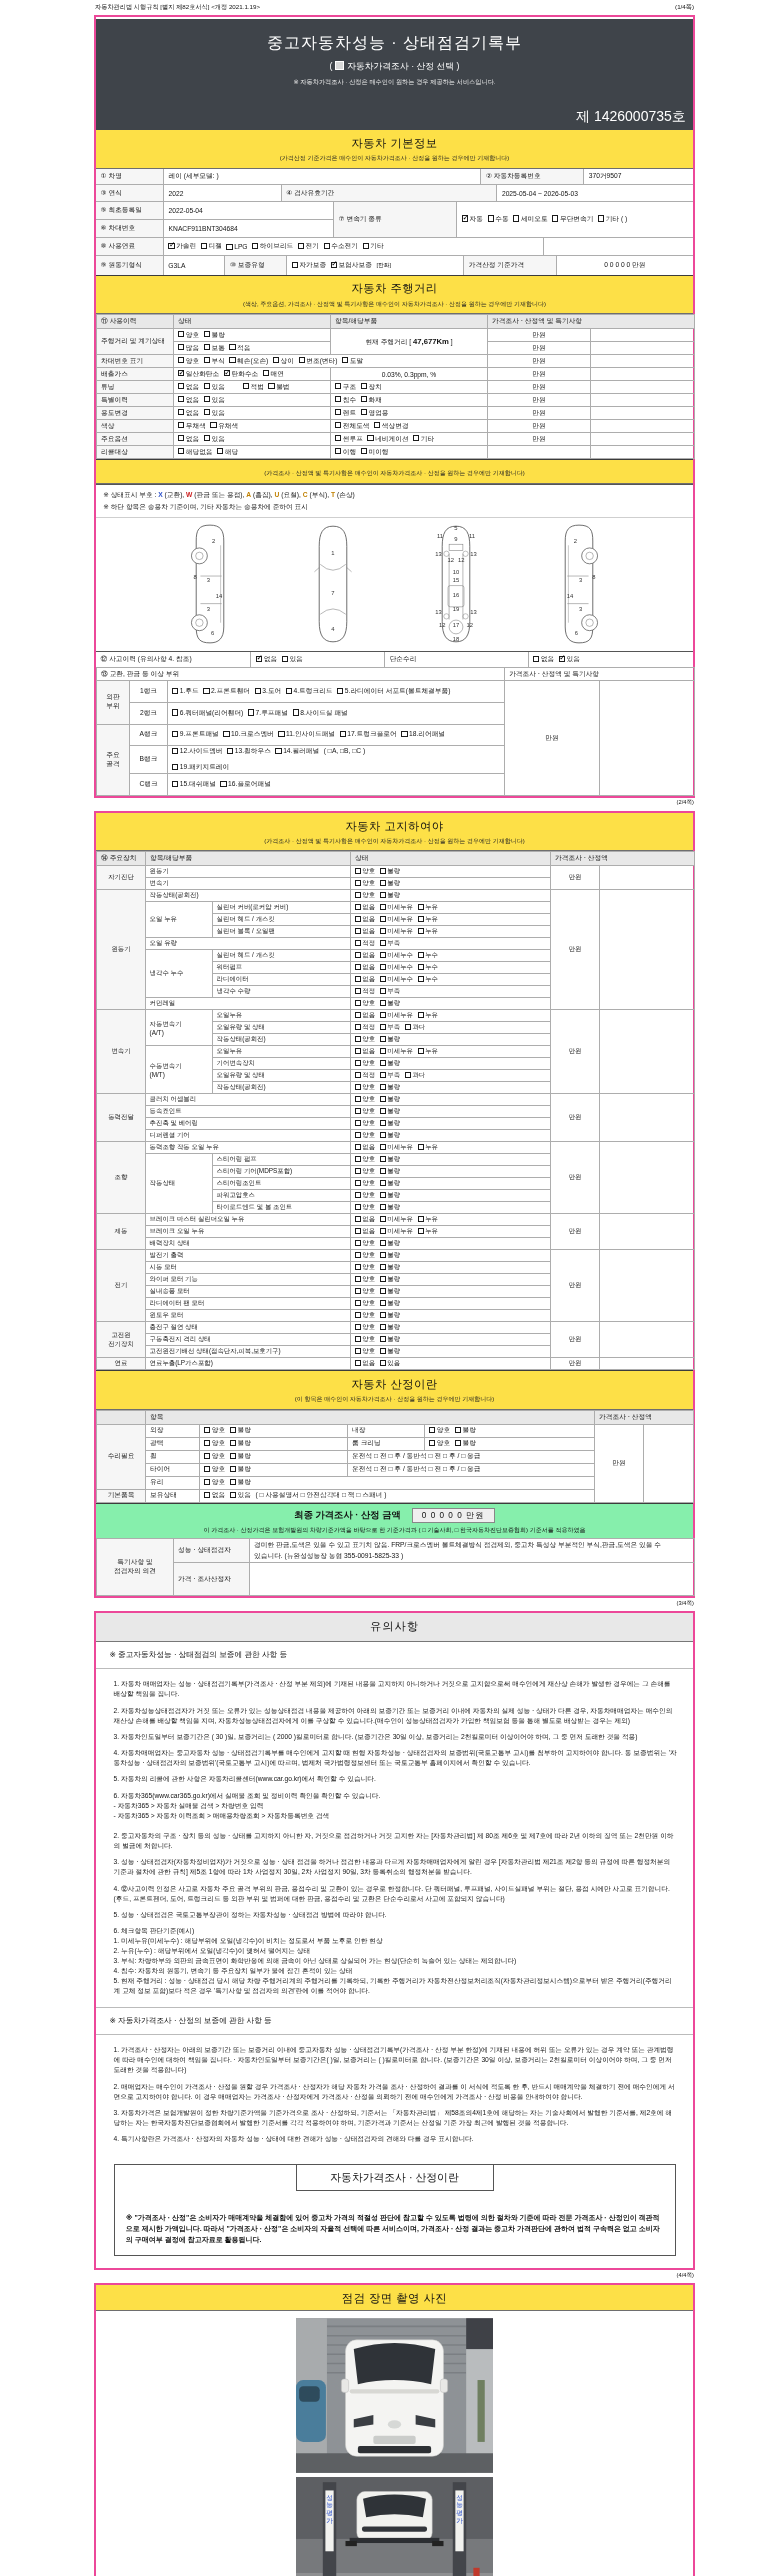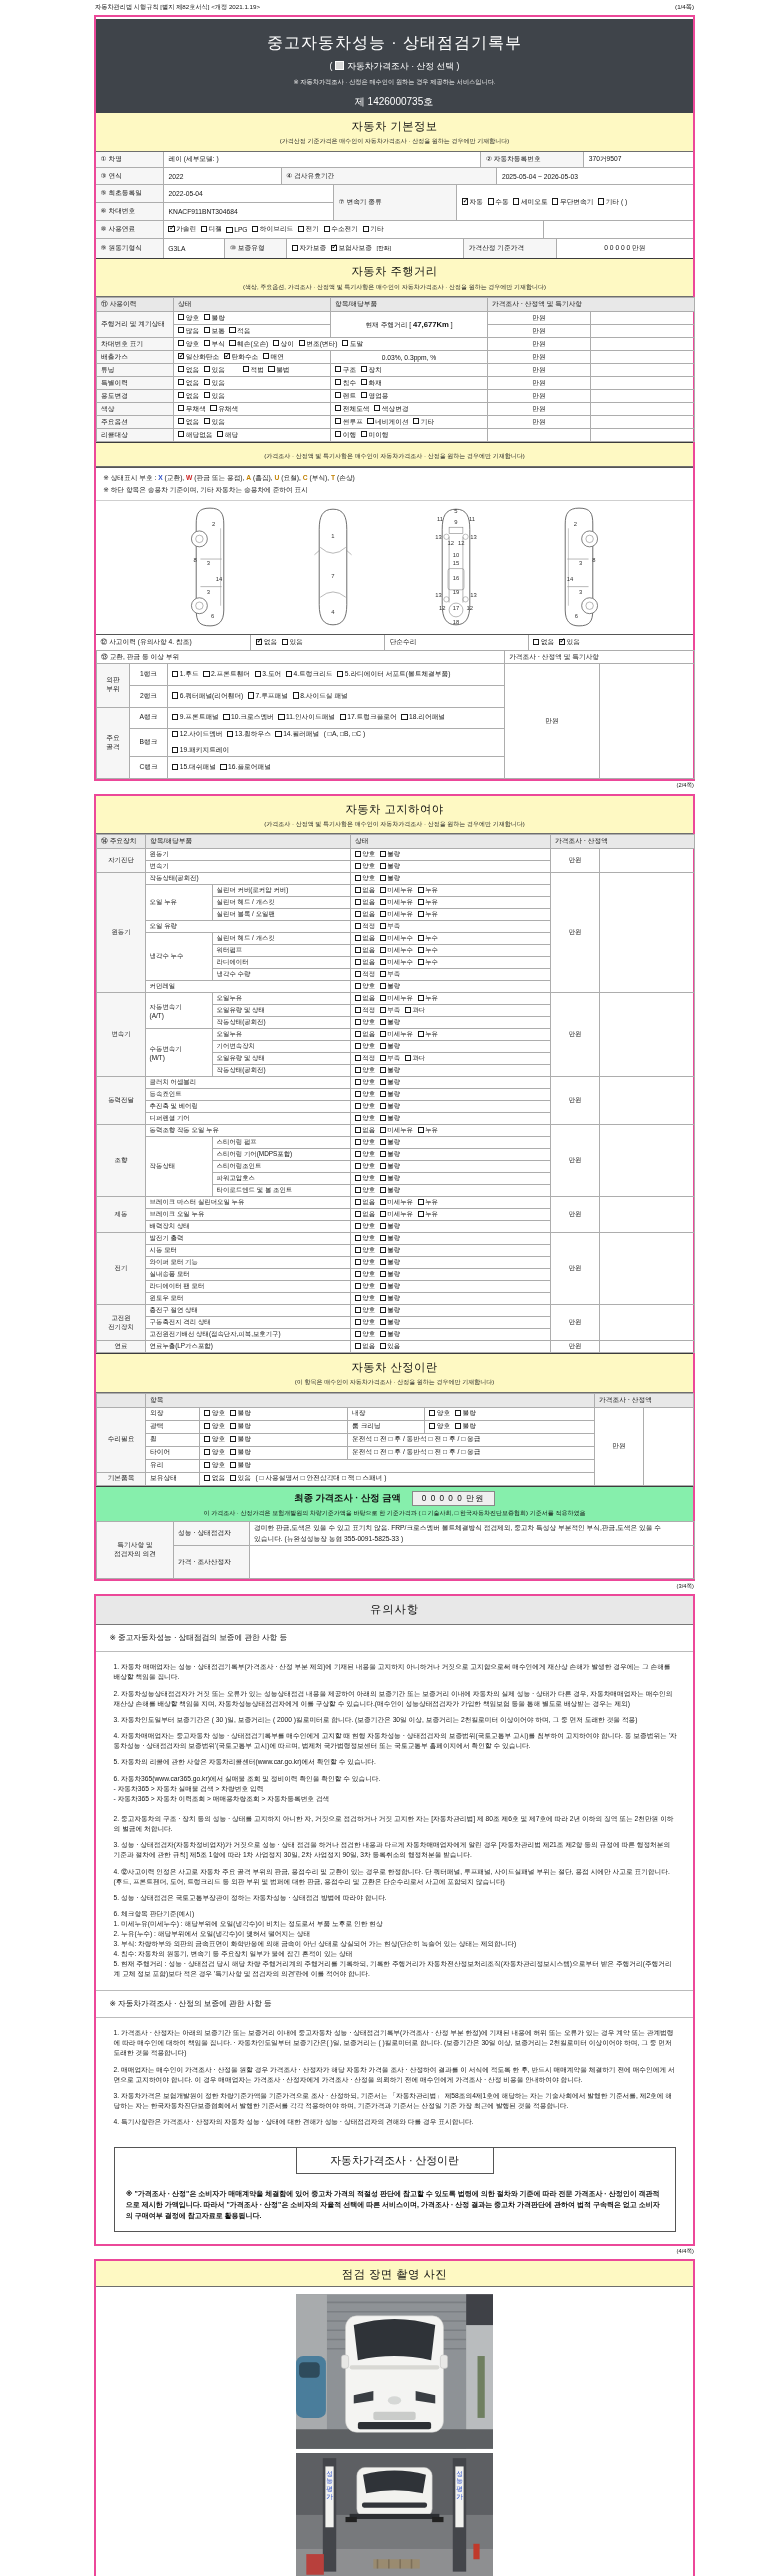--- a/index.html
+++ b/index.html
@@ -9,23 +9,23 @@
   .refline{display:flex;justify-content:space-between;font-size:6.2px;padding:0 1px 2.6px 1px}
   .card{border:2px solid #ec4899;background:#fff;box-sizing:border-box}
   .pmark{text-align:right;font-size:5.7px;padding:1.5px 1px 3.6px 1px}
   
   .whitegap{height:2.6px;background:#fff}
   .titlewrap{background:#3f444a;color:#fff;text-align:center;padding:13.4px 0 0 0}
   .t1{font-size:16px;letter-spacing:1px}
   .t2{font-size:8.8px;margin-top:7.2px}
   .selsq{display:inline-block;width:6.7px;height:6.7px;border:1px solid #fff;background:#d8d8d8;vertical-align:-0.5px;margin-right:3.6px}
   .t3{font-size:6.2px;margin-top:4.6px;color:#eee}
-  .docno{text-align:center;font-size:10px;padding:7.2px 7.2px 4.6px 6.2px;margin-top:1px}
-  
-  .sechead{background:#fef9c3;text-align:center;border-top:1px solid #3c3c3c;border-bottom:0.8px solid #6e6e6e;padding:5.7px 0 4.6px 0}
+  .docno{text-align:right;font-size:14px;padding:7.2px 7.2px 4.6px 6.2px;margin-top:14px}
+  
+  .sechead{background:#fde047;text-align:center;border-top:1px solid #3c3c3c;border-bottom:0.8px solid #6e6e6e;padding:5.7px 0 4.6px 0}
   .st{font-size:11.3px;letter-spacing:0.5px}
   .ss{font-size:6px;margin-top:3.1px;color:#222}
   
   .frow{display:flex;border-top:0.5px solid #adadad;box-sizing:border-box}
   .fc{border-left:0.5px solid #adadad;padding:2.1px 4.6px;font-size:6.7px;display:flex;align-items:center;box-sizing:border-box;min-height:15.5px;flex-wrap:wrap}
   .fc:first-child,.frow .fc.nl{border-left:none}
   .frow:first-of-type{border-top:none}
   .lab{background:#f6f6f6}
   .stack{display:flex;flex-direction:column}
   .subrow{display:flex;border-top:0.5px solid #adadad}
@@ -51,21 +51,21 @@
   .finalbox{background:#86efac;border-top:1px solid #3c3c3c;text-align:center;padding:4.1px 0 3.6px 0}
   .fp1{font-size:9.3px;font-weight:bold}
   .fpv{display:inline-block;border:0.8px solid #888;background:#efefef;padding:1px 9.3px;margin-left:8.2px;font-weight:normal;font-size:8.2px;letter-spacing:1px}
   .fp2{font-size:6px;margin-top:3.1px}
   
   .nhead{border-bottom:0.8px solid #777;background:#e8e8e8;text-align:center;font-size:11.3px;padding:6.2px 0;letter-spacing:1px}
   .nintro{font-size:7.7px;padding:8.2px 13.4px;border-bottom:0.5px solid #bbb}
   .nbody{padding:10.3px 15.5px 4.1px 15.5px}
   .nitem{font-size:6.7px;line-height:1.5;margin-bottom:6.2px;white-space:pre-line;padding-left:2.1px}
   .pbox{border:0.8px solid #555;margin:9.3px 17.5px 12.4px 17.5px;padding:0 0 7.2px 0}
-  .pboxtitle{width:196px;margin:-0.5px auto 13px auto;border:0.8px solid #555;text-align:center;font-size:10.8px;padding:5.2px 0;background:#fff}
+  .pboxtitle{width:196px;margin:-0.5px auto 20px auto;border:0.8px solid #555;text-align:center;font-size:10.8px;padding:5.2px 0;background:#fff}
   .pboxbody{font-size:7px;line-height:1.55;padding:2.1px 11.3px;font-weight:bold}
   
   .photowrap{display:flex;flex-direction:column;align-items:center;gap:4.1px;padding:6.2px 0 5.2px 0}
   
   .signbar{background:#e4e4e4;border-top:1px solid #3c3c3c;position:relative;height:44px}
   .signtitle{text-align:center;font-size:8.2px;padding-top:6.2px;letter-spacing:2.1px}
 </style>
 </head>
 <body>
 

